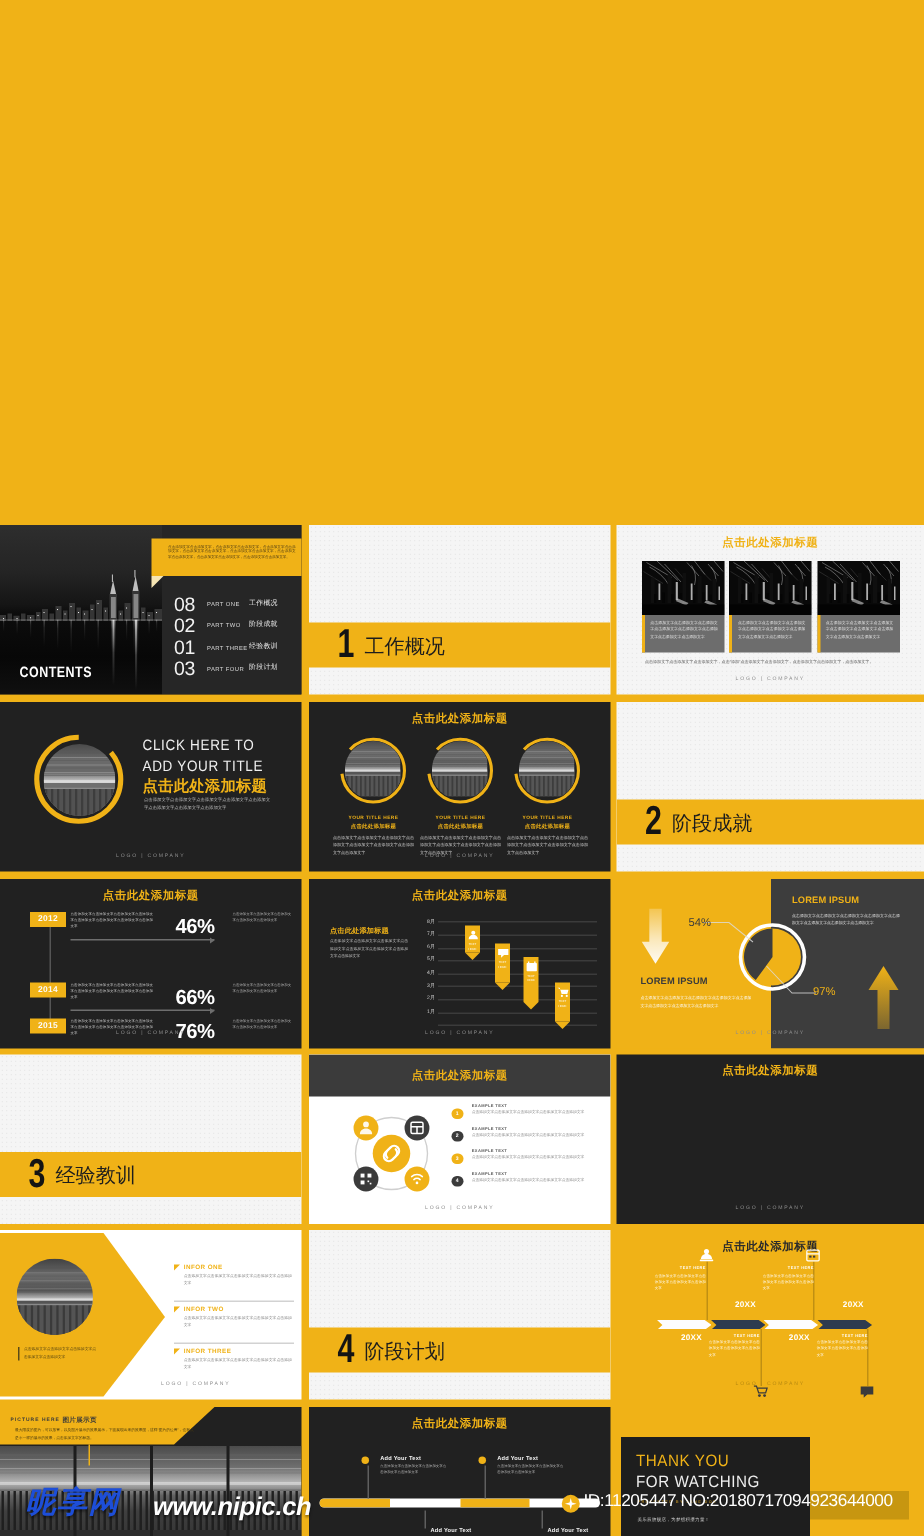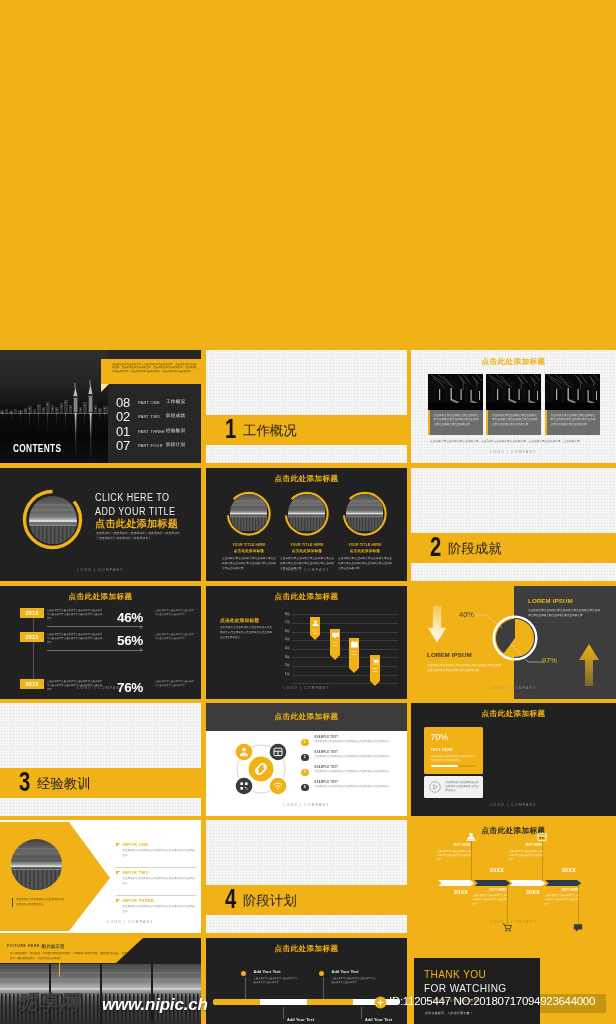--- a/index.html
+++ b/index.html
@@ -158,21 +158,21 @@
   .ty-dark{position:absolute;left:3px;top:20px;width:126px;height:93px;background:#1e1e1e;}
   .ty-l1{position:absolute;left:13px;top:30px;font-size:11px;color:#f0b217;letter-spacing:.4px;font-weight:300;
     transform:scaleX(.92);transform-origin:left top;}
   .ty-l2{position:absolute;left:13px;top:44px;font-size:11px;color:#efefef;letter-spacing:.4px;font-weight:300;
     transform:scaleX(.92);transform-origin:left top;}
   .ty-sub{position:absolute;left:14px;top:62px;font-size:2.6px;letter-spacing:.9px;color:#a0791f;font-weight:bold;}
   .ty-tag{position:absolute;left:14px;top:73px;font-size:3px;letter-spacing:.2px;color:#cfcfcf;}
 
   
   .wm{position:absolute;left:0;top:0;width:616px;height:1024px;pointer-events:none;}
-  .wm-logo{position:absolute;left:17px;top:992px;font-size:20px;font-weight:bold;color:#404040;
+  .wm-logo{position:absolute;left:17px;top:992px;font-size:20px;font-weight:bold;color:#1d4ed8;
     font-style:italic;letter-spacing:1px;line-height:1;
     text-shadow:0 1px 2px rgba(0,0,0,.55);}
   .wm-site{position:absolute;left:102px;top:996px;font-size:17px;font-weight:bold;color:#ffffff;
     font-style:italic;letter-spacing:-.2px;line-height:1;text-shadow:0 1px 2px rgba(0,0,0,.5);}
   .wm-idbg{position:absolute;left:540px;top:994px;width:66px;height:19px;background:#c0900f;opacity:.85;}
   .wm-id{position:absolute;left:389px;top:996px;font-size:11.5px;color:#ffffff;letter-spacing:-.3px;line-height:1;white-space:nowrap;}
   .wm-badge{position:absolute;left:374px;top:996px;width:13px;height:13px;}
 </style>
 </head>
 <body>
@@ -292,21 +292,21 @@
         <span class="c-num">02</span>
         <span class="c-en">PART TWO</span>
         <span class="c-cn">阶段成就</span>
       </div>
       <div class="c-item">
         <span class="c-num">01</span>
         <span class="c-en">PART THREE</span>
         <span class="c-cn">经验教训</span>
       </div>
       <div class="c-item">
-        <span class="c-num">07</span>
+        <span class="c-num">03</span>
         <span class="c-en">PART FOUR</span>
         <span class="c-cn">阶段计划</span>
       </div>
     </div>
   </div>
 
   <div class="slide sl-light" style="left:206px;top:350px;width:201px;height:113px">
     <div class="dots"></div>
     <div class="sec-band"></div>
     <div class="sec-num">1</div>
@@ -661,25 +661,25 @@
   <div class="slide sl-dark" style="left:0px;top:586px;width:201px;height:113px">
     <div class="ttl-y" style="top:6px">点击此处添加标题</div>
     <div class="tp-vline"></div>
     <div class="tp-row" style="top:22px">
       <div class="tp-year">2012</div>
       <div class="tp-body">点击添加文字点击添加文字点击添加文字点击添加文字点击添加文字点击添加文字点击添加文字点击添加文字</div>
       <div class="tp-rule"></div>
       <div class="tp-pct">46%</div>
       <div class="tp-note">点击添加文字点击添加文字点击添加文字点击添加文字点击添加文字</div>
     </div>
-    <div class="tp-row" style="top:45.5px">
-      <div class="tp-year">2013</div>
+    <div class="tp-row" style="top:69px">
+      <div class="tp-year">2014</div>
       <div class="tp-body">点击添加文字点击添加文字点击添加文字点击添加文字点击添加文字点击添加文字点击添加文字点击添加文字</div>
       <div class="tp-rule"></div>
-      <div class="tp-pct">56%</div>
+      <div class="tp-pct">66%</div>
       <div class="tp-note">点击添加文字点击添加文字点击添加文字点击添加文字点击添加文字</div>
     </div>
     <div class="tp-row" style="top:92.5px">
       <div class="tp-year">2015</div>
       <div class="tp-body">点击添加文字点击添加文字点击添加文字点击添加文字点击添加文字点击添加文字点击添加文字点击添加文字</div>
       <div class="tp-pct">76%</div>
       <div class="tp-note">点击添加文字点击添加文字点击添加文字点击添加文字点击添加文字</div>
     </div>
     <div class="foot" style="bottom:9px">LOGO | COMPANY</div>
   </div>
@@ -773,21 +773,21 @@
     <div class="ps-b" style="left:117px;top:23px;width:72px;color:#e2e2e2">点击添加文字点击添加文字点击添加文字点击添加文字点击添加文字点击添加文字点击添加文字点击添加文字</div>
     <svg style="position:absolute;left:80px;top:27.5px;width:48px;height:48px" viewBox="0 0 48 48">
       <circle cx="24" cy="24" r="19" fill="#f0b217"></circle>
       <path d="M24 24 L24 5 A19 19 0 0 0 12.83 39.37 Z" fill="#3d3d3d"></path>
       <circle cx="24" cy="24" r="21.3" fill="none" stroke="#ffffff" stroke-width="2.4"></circle>
     </svg>
     <svg style="position:absolute;left:54px;top:20px;width:82px;height:66px" viewBox="0 0 82 66">
       <path d="M3 9 H21 L37 22" stroke="#dcdcdc" stroke-width=".7" fill="none" opacity=".8"></path>
       <path d="M46 38 L63 56 H79" stroke="#dcdcdc" stroke-width=".7" fill="none" opacity=".8"></path>
     </svg>
-    <div class="ps-val" style="left:48px;top:24px;color:#3c3c3c">40%</div>
+    <div class="ps-val" style="left:48px;top:24px;color:#3c3c3c">54%</div>
     <div class="ps-val" style="left:131px;top:70px;color:#f0b217">97%</div>
     <div class="foot" style="bottom:9px">LOGO | COMPANY</div>
   </div>
 
   <div class="slide sl-light" style="left:0px;top:703px;width:201px;height:113px">
     <div class="dots"></div>
     <div class="sec-band"></div>
     <div class="sec-num">3</div>
     <div class="sec-ttl">经验教训</div>
   </div>
@@ -845,37 +845,20 @@
     <div class="hl-item" style="top:78px">
       <div class="hl-dot" style="background:#3b3b3b">4</div>
       <div class="hl-en">EXAMPLE TEXT</div>
       <div class="hl-body">点击添加文字点击添加文字点击添加文字点击添加文字点击添加文字</div>
     </div>
     <div class="foot" style="bottom:9px">LOGO | COMPANY</div>
   </div>
 
   <div class="slide sl-dark" style="left:411px;top:703px;width:205px;height:113px">
     <div class="ttl-y" style="top:6px">点击此处添加标题</div>
-    <div class="pc-card" style="left:12.5px">
-      <div class="pc-top">
-        <div class="pc-pct">70%</div>
-        <div class="pc-lab">TEXT HERE</div>
-        <div class="pc-txt">点击添加文字点击添加文字点击添加文字点击添加文字点击添加文字</div>
-        <div class="pc-bar">
-          <div class="pc-fill" style="width:62%"></div>
-        </div>
-      </div>
-      <div class="pc-bot">
-        <svg style="position:absolute;left:5px;top:5.5px;width:12px;height:12px" viewBox="0 0 12 12">
-          <circle cx="6" cy="6" r="5.3" fill="none" stroke="#9a9a9a" stroke-width=".7"></circle>
-          <path d="M4.6 3.6 L8.4 6 L4.6 8.4 Z" fill="none" stroke="#9a9a9a" stroke-width=".7"></path>
-        </svg>
-        <div class="pc-bt">点击添加文字点击添加文字点击添加文字点击添加文字点击添加文字</div>
-      </div>
-    </div>
     <div class="foot" style="bottom:9px">LOGO | COMPANY</div>
   </div>
 
   <div class="slide" style="left:0px;top:820px;width:201px;height:113px;background:#ffffff">
     <svg style="position:absolute;left:0;top:0;width:112px;height:113px" viewBox="0 0 112 113">
       <polygon points="0,2 69,2 110,58 69,111 0,111" fill="#f0b217"></polygon>
     </svg>
     <div style="position:absolute;left:11px;top:19px;width:51px;height:51px;border-radius:50%;overflow:hidden">
       <svg viewBox="0 0 48 48" width="51" height="51">
         <defs>

